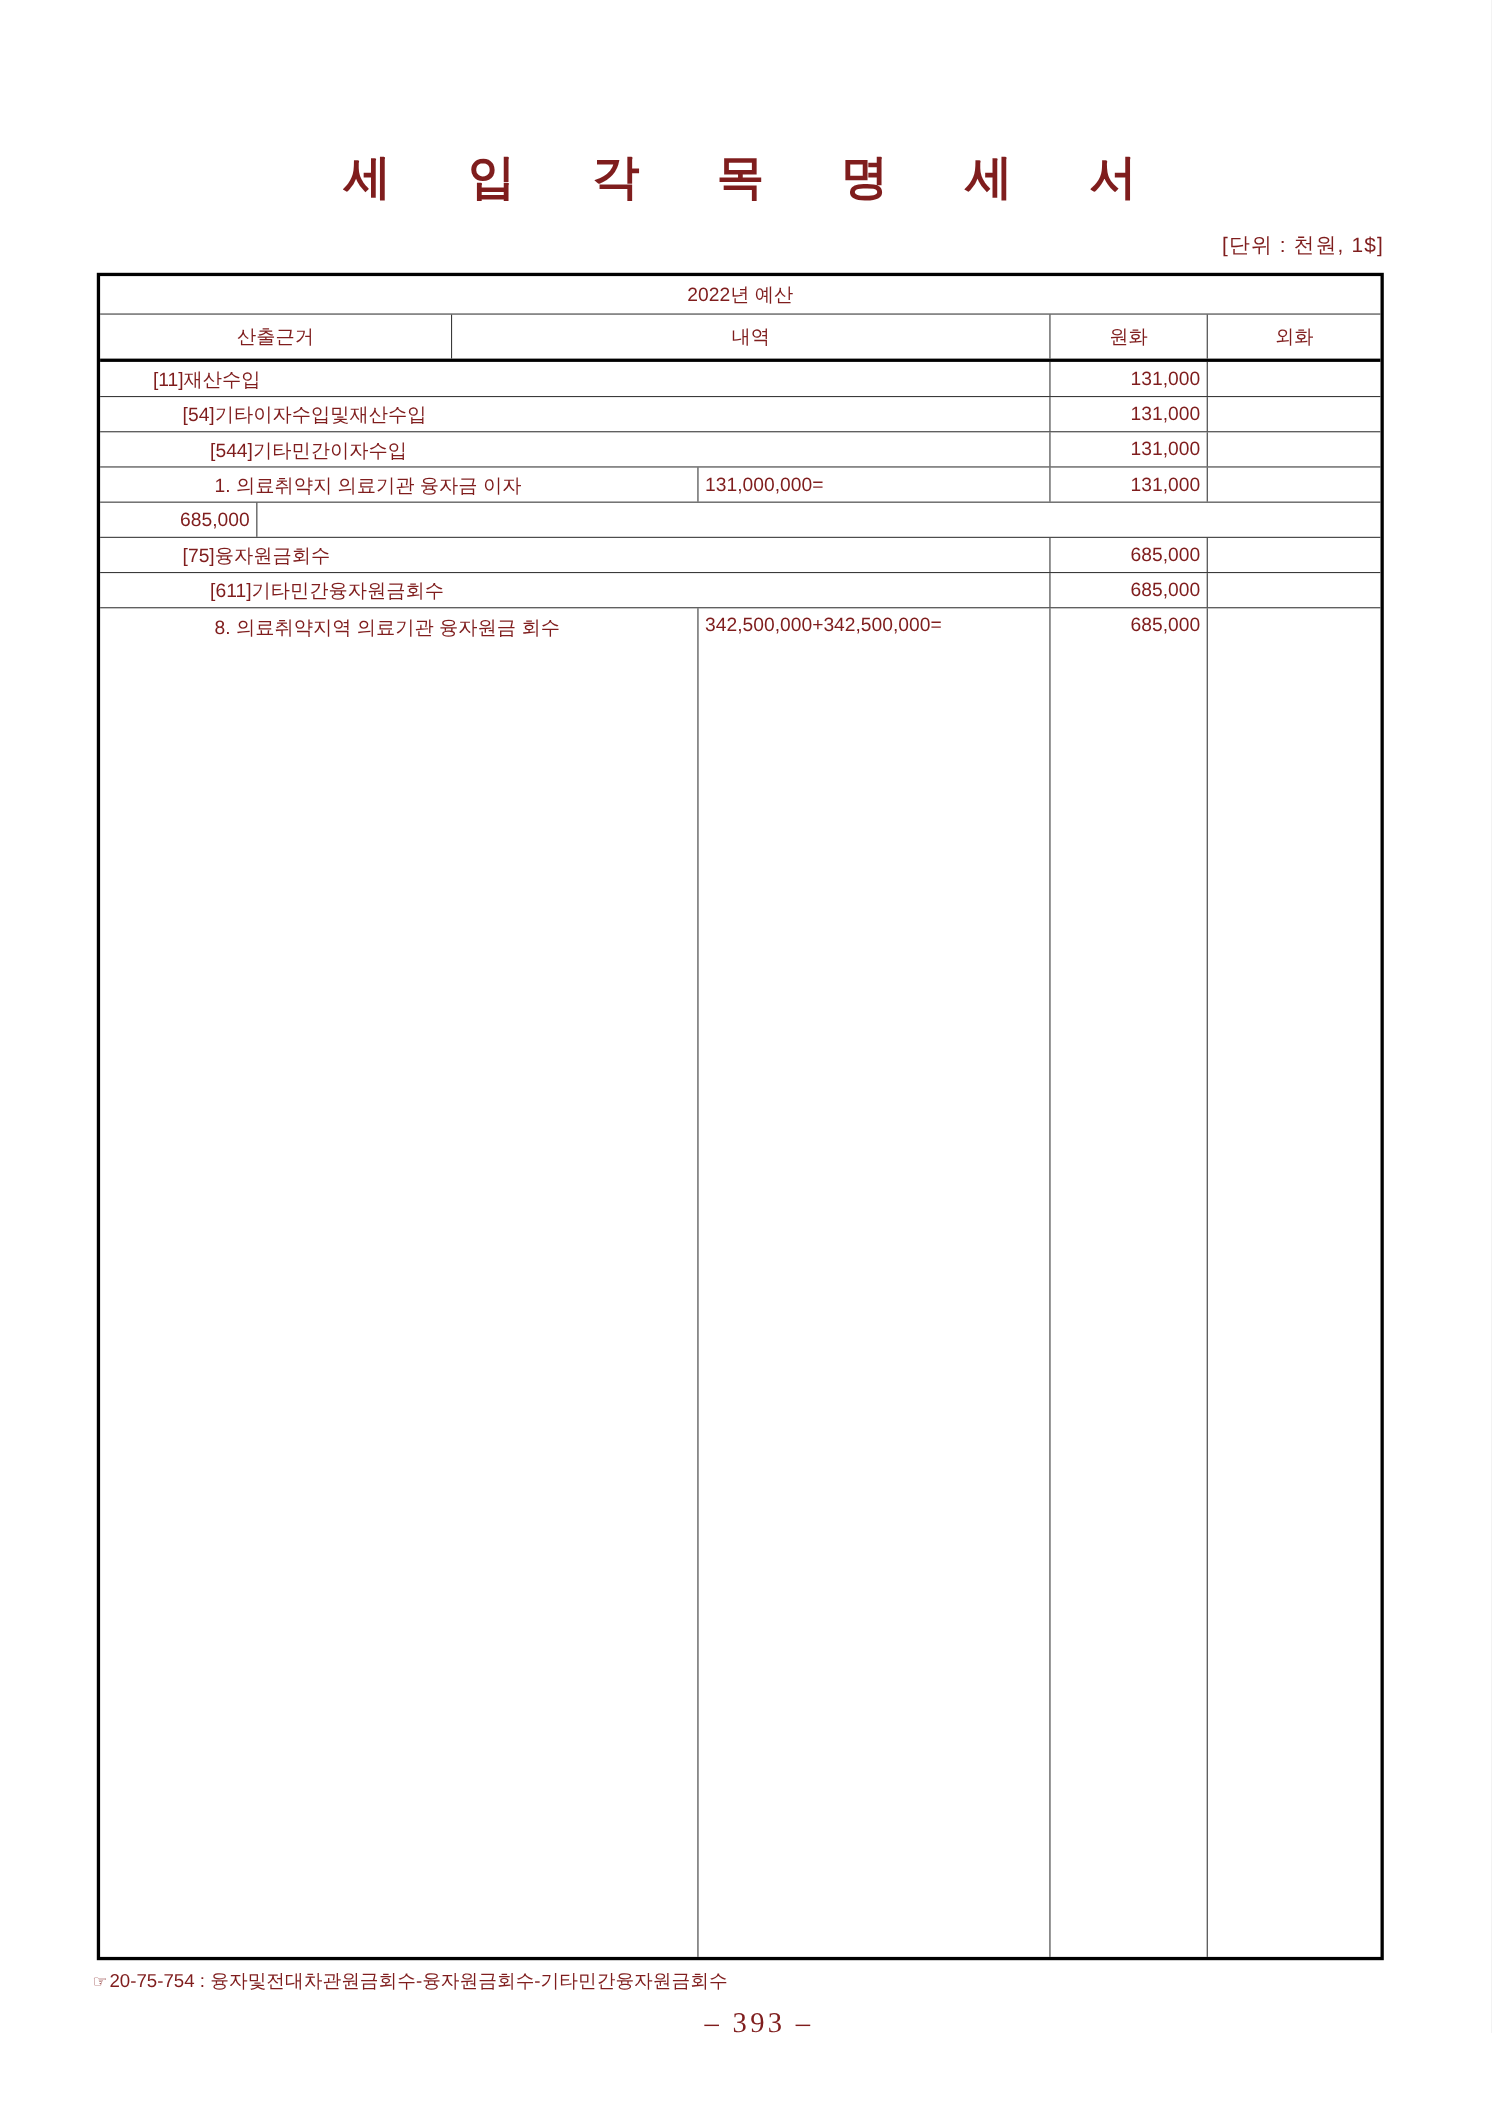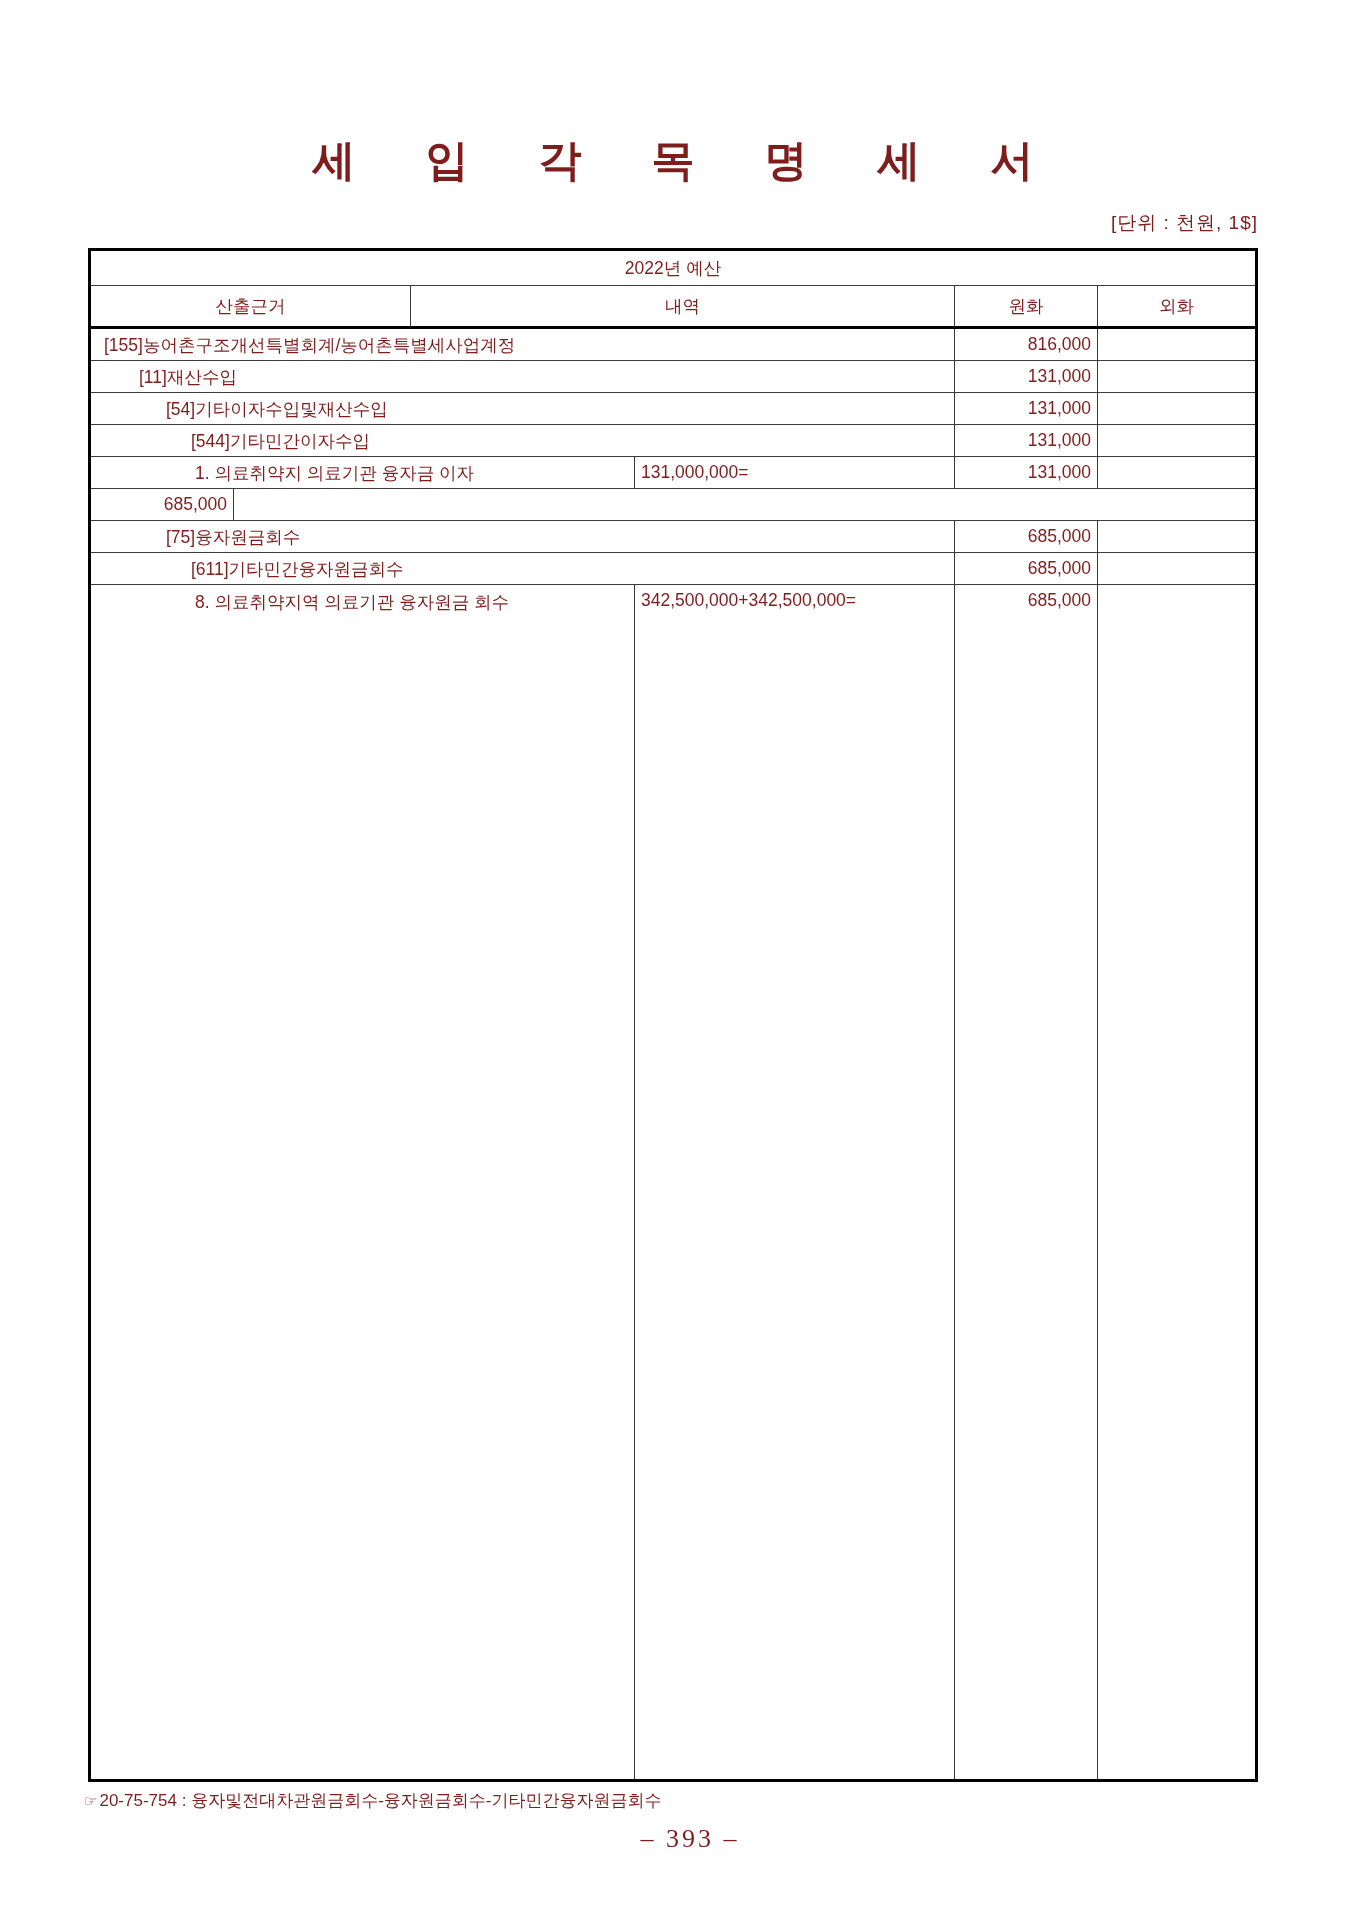--- a/index.html
+++ b/index.html
@@ -104,25 +104,20 @@
       <div class="cell c-year">2022년 예산</div>
     </div>
 
     <div class="trow head-row">
       <div class="cell c-basis center" style="padding-left:0;">산출근거</div>
       <div class="cell c-detail center">내역</div>
       <div class="cell c-won center" style="padding-right:0;justify-content:center;">원화</div>
       <div class="cell c-foreign center">외화</div>
     </div>
 
-    <div class="trow data-row">
-      <div class="cell c-merged lvl0">[155]농어촌구조개선특별회계/농어촌특별세사업계정</div>
-      <div class="cell c-won">816,000</div>
-      <div class="cell c-foreign"></div>
-    </div>
 
     <div class="trow data-row">
       <div class="cell c-merged lvl1">[11]재산수입</div>
       <div class="cell c-won">131,000</div>
       <div class="cell c-foreign"></div>
     </div>
 
     <div class="trow data-row">
       <div class="cell c-merged lvl2">[54]기타이자수입및재산수입</div>
       <div class="cell c-won">131,000</div>

